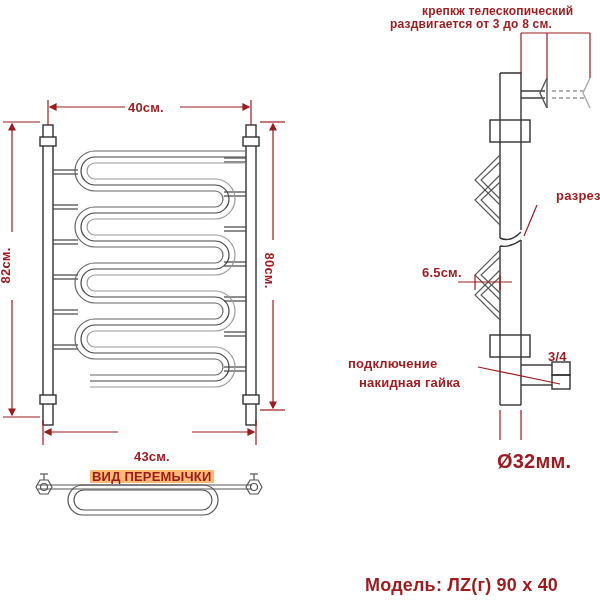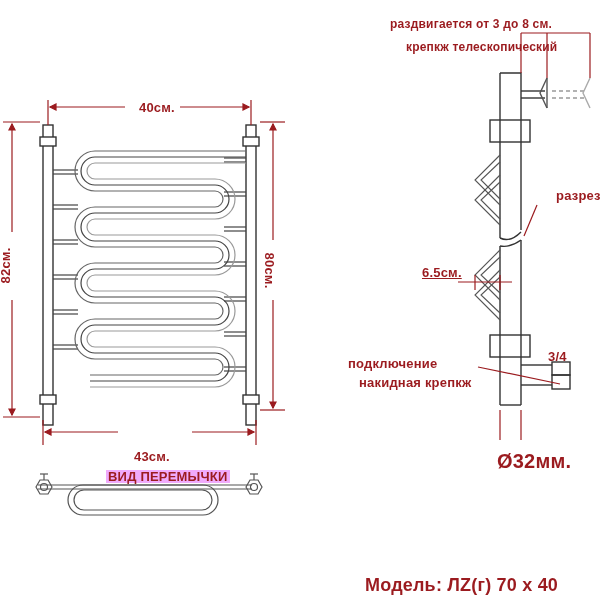--- a/index.html
+++ b/index.html
@@ -166,29 +166,29 @@
     <line x1="475" y1="275" x2="475" y2="290"></line>
     <line x1="500" y1="275" x2="500" y2="290"></line>
 
     <line x1="478" y1="367" x2="560" y2="384"></line>
 
     <line x1="500" y1="410" x2="500" y2="440"></line>
     <line x1="521" y1="410" x2="521" y2="440"></line>
   </g>
 </svg>
 
-<div class="lbl lbl-md" style="left:139px;top:101px;">40см.</div>
+<div class="lbl lbl-md" style="left:128px;top:101px;">40см.</div>
 <div class="lbl lbl-md" style="left:134px;top:426px;margin-top:24px;">43см.</div>
 <div class="lbl lbl-md vert" style="left:-12px;top:259px;transform:rotate(-90deg);">82см.</div>
 <div class="lbl lbl-md vert" style="left:252px;top:264px;transform:rotate(90deg);">80см.</div>
 
-<div class="lbl lbl-md" style="left:106px;top:470px;background:#f0abfc;padding:0 2px;">ВИД ПЕРЕМЫЧКИ</div>
+<div class="lbl lbl-md" style="left:90px;top:470px;background:#fdba74;padding:0 2px;">ВИД ПЕРЕМЫЧКИ</div>
 
-<div class="lbl lbl-sm" style="left:406px;top:5px;margin-top:36px;">крепкж телескопический</div>
+<div class="lbl lbl-sm" style="left:422px;top:5px;">крепкж телескопический</div>
 <div class="lbl lbl-sm" style="left:390px;top:18px;">раздвигается от 3 до 8 см.</div>
 <div class="lbl lbl-md" style="left:536px;top:189px;padding-left:20px;">разрез</div>
-<div class="lbl lbl-md" style="left:422px;top:266px;text-decoration:underline;">6.5см.</div>
+<div class="lbl lbl-md" style="left:422px;top:266px;">6.5см.</div>
 <div class="lbl lbl-md" style="left:548px;top:350px;">3/4</div>
 <div class="lbl lbl-md" style="left:348px;top:357px;">подключение</div>
-<div class="lbl lbl-md" style="left:359px;top:376px;">накидная крепкж</div>
+<div class="lbl lbl-md" style="left:359px;top:376px;">накидная гайка</div>
 <div class="lbl lbl-lg" style="left:497px;top:451px;">Ø32мм.</div>
 
-<div class="lbl" style="left:365px;top:576px;font-size:18px;">Модель: ЛZ(г) 70 х 40</div>
+<div class="lbl" style="left:365px;top:576px;font-size:18px;">Модель: ЛZ(г) 90 х 40</div>
 
 </body></html>

